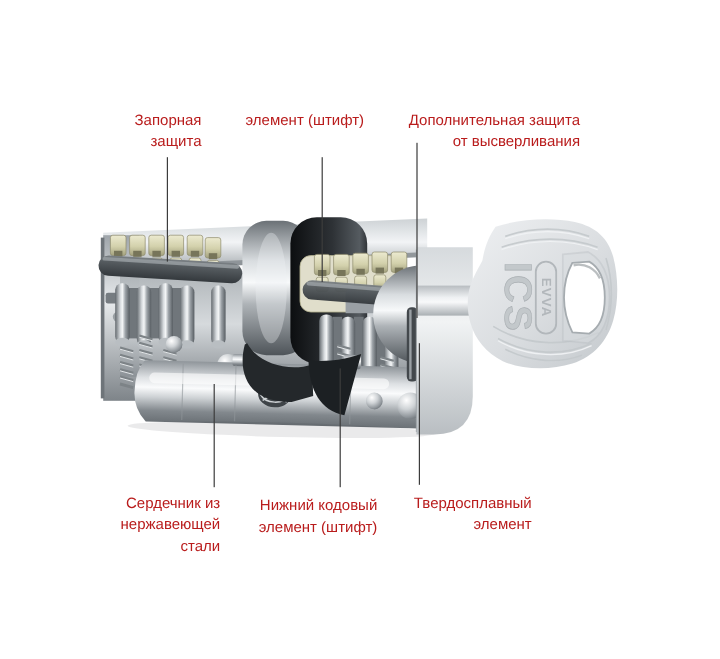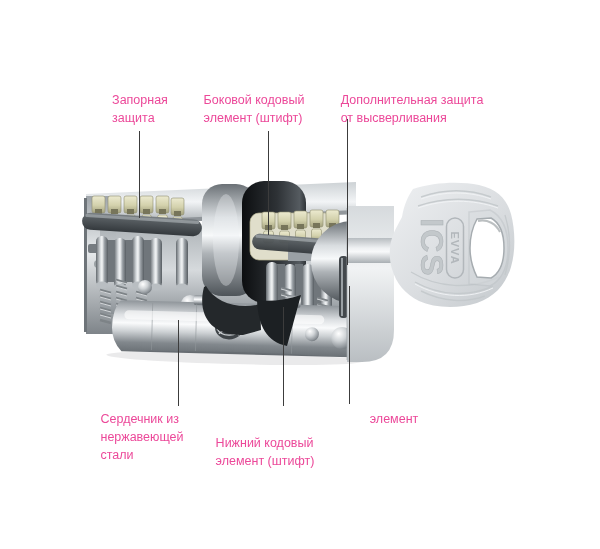--- a/index.html
+++ b/index.html
@@ -1,20 +1,20 @@
 <!DOCTYPE html>
 <html><head>
 <meta charset="utf-8">
 <style>
   html,body{margin:0;padding:0;background:#fff;}
   #stage{position:relative;width:600px;height:549px;background:#ffffff;overflow:hidden;
          font-family:"Liberation Sans",sans-serif;}
   #stage svg{position:absolute;left:0;top:0;}
-  .label{position:absolute;transform:translateX(-50%);text-align:left;
-         font-size:12.5px;line-height:18px;font-weight:400;color:#ec4899;white-space:nowrap;}
+  .label{position:absolute;transform:translateX(-50%);text-align:right;
+         font-size:12.5px;line-height:18px;font-weight:400;color:#b91c1c;white-space:nowrap;}
   .label span{display:block;}
   .leader{position:absolute;width:1.5px;background:#3c3c3c;}
 </style>
 </head>
 <body>
 
 <div id="stage">
 
 <svg width="600" height="549" viewBox="0 0 600 549">
   <defs>
@@ -245,34 +245,34 @@
 <div class="leader" style="left:346.5px;top:119px;height:146px"></div>
 <div class="leader" style="left:177.5px;top:320px;height:86px"></div>
 <div class="leader" style="left:282.5px;top:307px;height:99px"></div>
 <div class="leader" style="left:348.5px;top:286px;height:118px"></div>
 
 <div class="label" style="left:140px;top:91px">
   <span>Запорная</span>
   <span>защита</span>
 </div>
 <div class="label" style="left:254px;top:91px">
-  <span>Боковой кодовый</span>
   <span>элемент (штифт)</span>
 </div>
 <div class="label" style="left:142px;top:410px">
   <span>Сердечник из</span>
   <span>нержавеющей</span>
   <span>стали</span>
 </div>
 
 <div class="label" style="left:412px;top:91px">
   <span>Дополнительная защита</span>
   <span>от высверливания</span>
 </div>
-<div class="label" style="left:265px;top:434px">
+<div class="label" style="left:265px;top:412px">
   <span>Нижний кодовый</span>
   <span>элемент (штифт)</span>
 </div>
 <div class="label" style="left:394px;top:410px">
+  <span>Твердосплавный</span>
   <span>элемент</span>
 </div>
 
 </div>
 
 </body></html>

